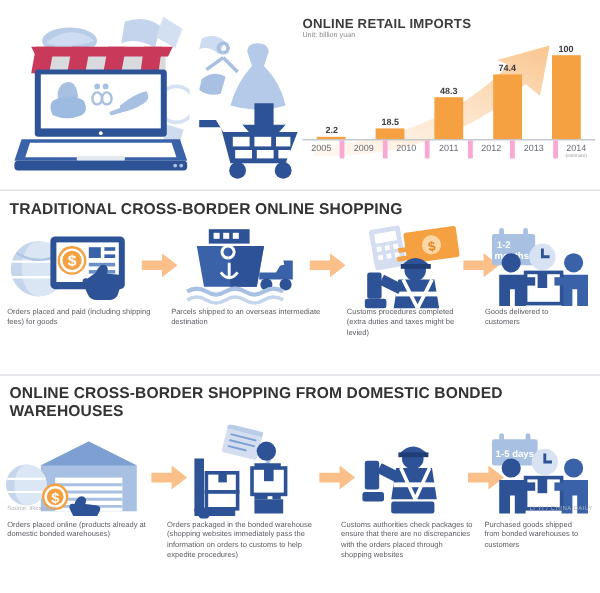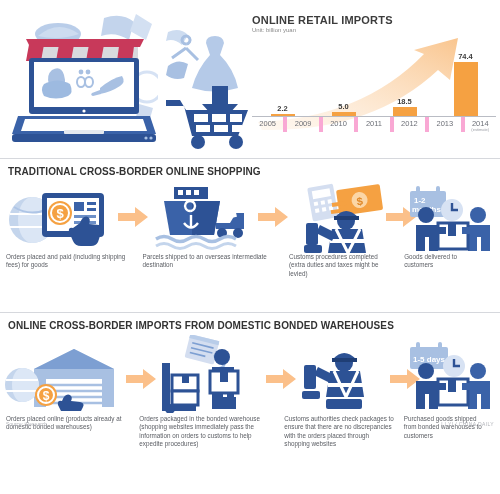--- a/index.html
+++ b/index.html
@@ -36,21 +36,21 @@
   .xlabels { position:absolute; left:0; bottom:0; width:244px; height:15px; display:flex; }
   .xlab {
     flex:1; text-align:center; font-size:7.5px; color:#6c6f77;
     border-left:4px solid #f9a8d4; position:relative; padding-top:2px;
   }
   .xlab:first-child { border-left:none; }
   .xsub { position:absolute; left:0; right:0; top:10px; font-size:4px; color:#9a9da4; }
 
   
   .sec-head {
-    font-size:10px; font-weight:bold; color:#333; letter-spacing:.1px;
+    font-size:13px; font-weight:bold; color:#333; letter-spacing:.1px;
   }
   .rule { height:1px; background:#d6d8dd; }
 
   
   .flow { position:relative; width:500px; }
   .icons-row { position:relative; height:78px; }
   .step-icon { position:absolute; }
   .arrow { position:absolute; }
   .captions { display:flex; padding:0 6px; }
   .cap {
@@ -144,30 +144,34 @@
           </defs>
           <path d="M6 86 Q110 82 172 18 L162 14 L206 2 L198 44 L186 34 Q120 96 10 94 Z" fill="url(#swg)"></path>
         </svg>
 
         <div class="bars">
             <div class="barcol">
               <div class="barval">2.2</div>
               <div class="bar" style="height: 2px; background: rgb(245, 161, 66);"></div>
             </div>
             <div class="barcol">
-              <div class="barval">5.0</div>
-              <div class="bar" style="height: 3.6px; background: rgb(245, 161, 66);"></div>
-            </div>
-            <div class="barcol">
               <div class="barval">18.5</div>
               <div class="bar" style="height: 8.64px; background: rgb(245, 161, 66);"></div>
             </div>
             <div class="barcol">
+              <div class="barval">48.3</div>
+              <div class="bar" style="height: 34.776px; background: rgb(245, 161, 66);"></div>
+            </div>
+            <div class="barcol">
               <div class="barval">74.4</div>
               <div class="bar" style="height: 53.568px; background: rgb(245, 161, 66);"></div>
+            </div>
+            <div class="barcol">
+              <div class="barval">100</div>
+              <div class="bar" style="height: 72px; background: rgb(245, 161, 66);"></div>
             </div>
           </div>
         <div class="axis"></div>
         <div class="xlabels">
             <div class="xlab">2005</div>
             <div class="xlab">2009</div>
             <div class="xlab">2010</div>
             <div class="xlab">2011</div>
             <div class="xlab">2012</div>
             <div class="xlab">2013</div>
@@ -286,21 +290,21 @@
         <div class="cap" style="width:140px;">Orders placed and paid (including shipping fees) for goods</div>
         <div class="cap" style="width:150px;">Parcels shipped to an overseas intermediate destination</div>
         <div class="cap" style="width:118px;">Customs procedures completed (extra duties and taxes might be levied)</div>
         <div class="cap" style="width:92px;">Goods delivered to customers</div>
       </div>
     </div>
   </div>
 
   <div style="position:absolute;left:0;top:312px;width:500px;">
     <div class="rule"></div>
-    <div class="sec-head" style="padding:7px 8px 4px;">ONLINE CROSS-BORDER IMPORTS FROM DOMESTIC BONDED WAREHOUSES</div>
+    <div class="sec-head" style="padding:7px 8px 4px;">ONLINE CROSS-BORDER SHOPPING FROM DOMESTIC BONDED WAREHOUSES</div>
 
     <div class="flow">
       <div class="icons-row" style="height:80px;">
 
         <svg class="step-icon" style="left:4px;top:4px;" width="118" height="72" viewBox="0 0 118 72">
           <path d="M30 30 l40 -20 l40 20 v38 h-80 z" fill="#a8c0e2"></path>
           <path d="M30 30 l40 -20 l40 20 z" fill="#7d9fd2"></path>
           <rect x="42" y="40" width="56" height="28" fill="#ffffff"></rect>
           <g stroke="#a8c0e2" stroke-width="2.4" fill="none">
             <path d="M42 46 h56 M42 52 h56 M42 58 h56 M42 64 h56"></path>

